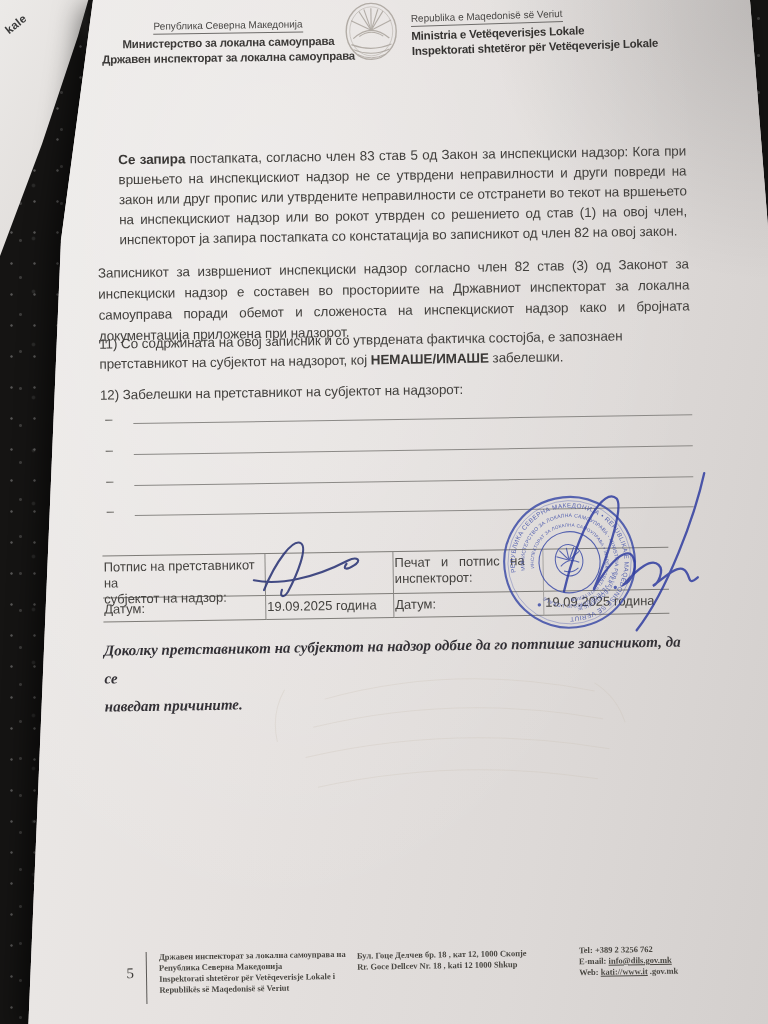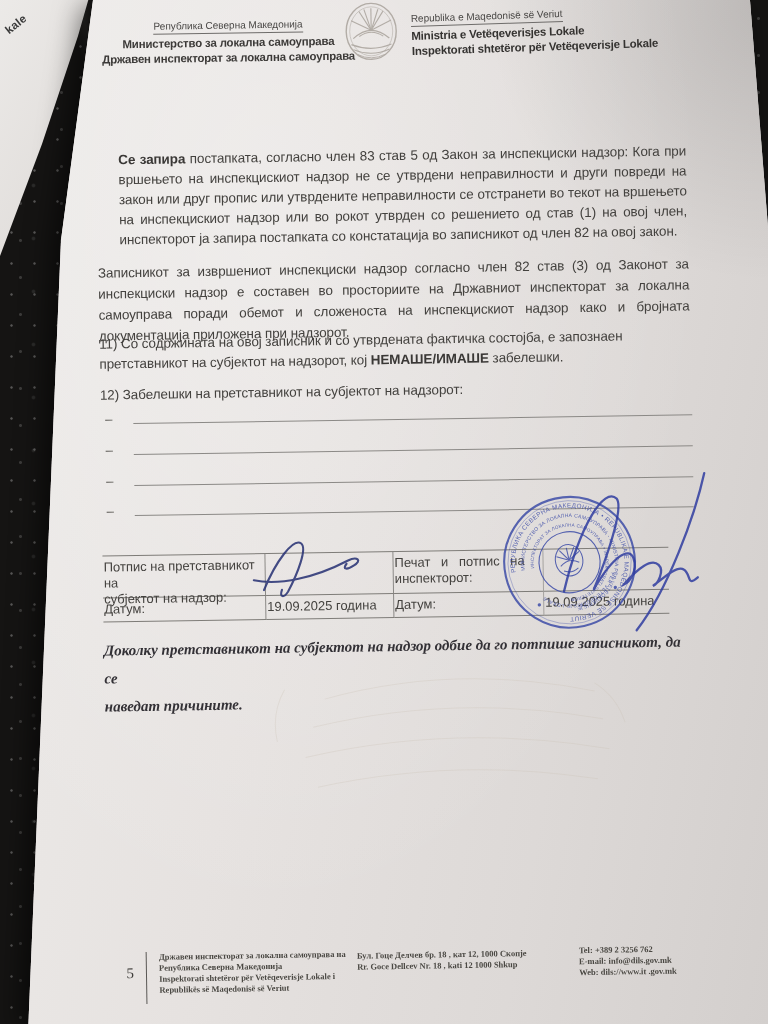--- a/index.html
+++ b/index.html
@@ -76,21 +76,21 @@
   .sig-left{left:152px;top:526px;width:132px;height:82px;z-index:2;}
   .sig-right{left:428px;top:472px;width:218px;height:172px;z-index:4;}
   
   .footer{left:4px;top:948px;width:600px;display:flex;align-items:flex-start;
     font-family:"Liberation Serif",serif;font-size:8.5px;font-weight:700;color:#4a4843;line-height:11px;}
   .pgnum{width:26px;text-align:right;font-size:15px;font-weight:400;color:#3f3d3a;padding-top:16px;}
   .pgbar{width:1.2px;height:52px;background:#5a5855;margin:0 12px 0 12px;}
   .fcol1{width:198px;}
   .fcol2{width:222px;padding-top:2px;}
   .fcol3{width:128px;}
-  .fcol3 .u{}
+  .fcol3 .u{text-decoration:underline;}
   .nw{white-space:nowrap;}
 </style>
 </head>
 <body>
 
 <div class="under-sheet">
   <span class="curl-text">kale</span>
 </div>
 
 <div class="paper-wrap">
@@ -253,19 +253,19 @@
         <div>Inspektorati shtetëror për Vetëqeverisje Lokale i</div>
         <div>Republikës së Maqedonisë së Veriut</div>
       </div>
       <div class="fcol2">
         <div class="nw">Бул. Гоце Делчев бр. 18 , кат 12, 1000  Скопје</div>
         <div class="nw">Rr. Goce Dellcev Nr. 18 , kati 12  1000 Shkup</div>
       </div>
       <div class="fcol3">
         <div class="nw">Tel: +389 2 3256 762</div>
         <div class="nw"><span>E-mail: </span><span class="u">info@dils.gov.mk</span></div>
-        <div class="nw"><span>Web: </span><span class="u">dils://www.it</span><span> .gov.mk</span></div>
+        <div class="nw"><span>Web: </span><span class="u">kati://www.it</span><span> .gov.mk</span></div>
       </div>
     </div>
 
   </div>
  </div>
 </div>
 
 </body></html>

